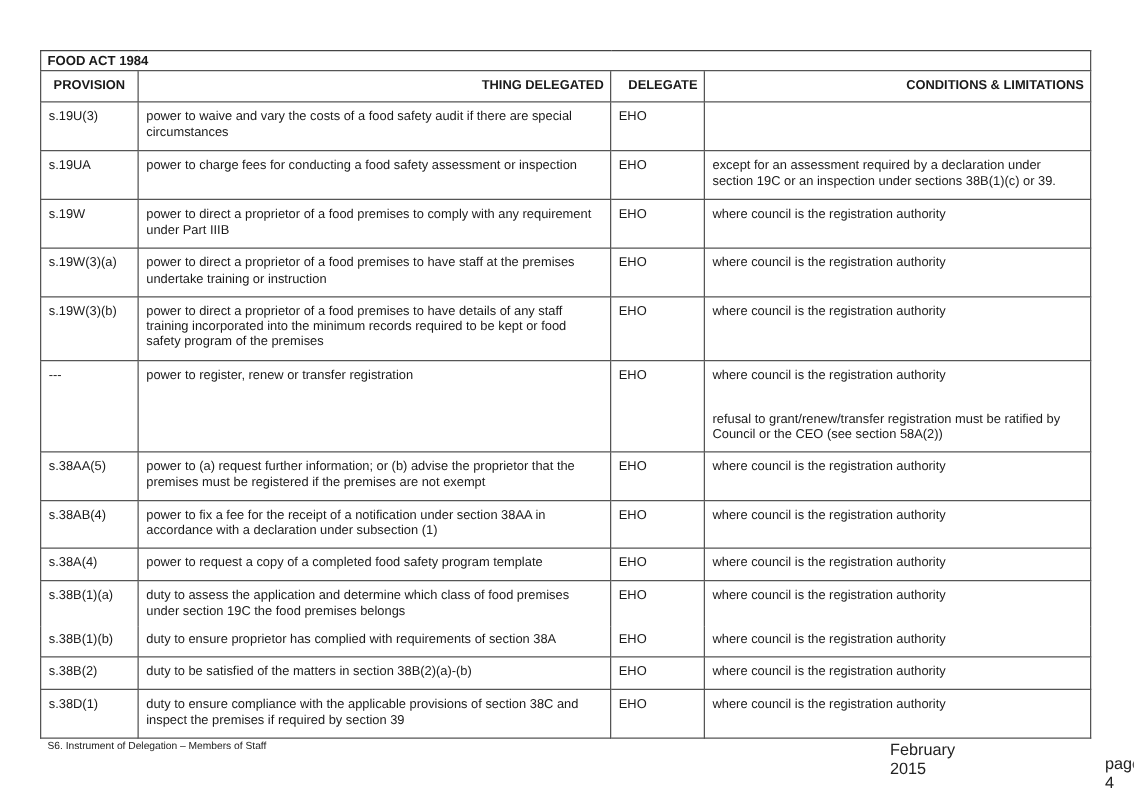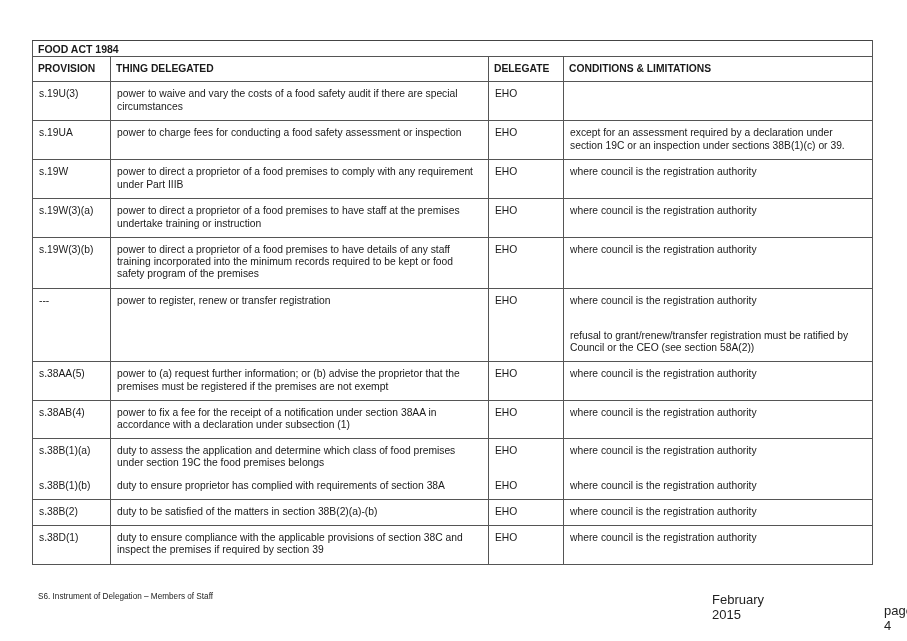--- a/index.html
+++ b/index.html
@@ -3,22 +3,22 @@
 <meta charset="utf-8">
 <style>
   html, body { margin:0; padding:0; background:#ffffff; }
   body { width:907px; height:641px; position:relative; overflow:hidden;
          font-family:"Liberation Sans", sans-serif; color:#1a1a1a; }
   .page { position:absolute; left:0; top:0; width:770px; height:641px; }
   table.deleg { position:absolute; left:32px; top:40px; width:840px;
                 border-collapse:collapse; table-layout:fixed; font-size:10.3px; line-height:12.2px; }
   table.deleg td, table.deleg th { border:1px solid #555; vertical-align:top; padding:6px 6px 7px 6px; }
   table.deleg tr.act th { text-align:left; font-weight:bold; font-size:10.5px; padding:2px 5px 1px 5px; border-top:1.5px solid #444;}
-  table.deleg tr.hdr th { font-weight:bold; text-align:left; padding:6px 5px 6px 5px; font-size:10.3px; }
-  table.deleg tr.hdr th.prov { text-align:left; }
+  table.deleg tr.hdr th { font-weight:bold; text-align:right; padding:6px 5px 6px 5px; font-size:10.3px; }
+  table.deleg tr.hdr th.prov { text-align:center; }
   col.c1 { width:78px; } col.c2 { width:378px; } col.c3 { width:75px; } col.c4 { width:309px; }
   td .p2 { margin-top:23px; display:block; }
   tr.nobottom td { border-bottom:none; padding-bottom:4px; }
   tr.notop td { border-top:none; padding-top:5px; }
   table.deleg { border-left:1.5px solid #444; border-right:1.5px solid #444; }
   .foot-left { position:absolute; left:38px; top:592px; font-size:8.2px; color:#222; }
   .foot-date { position:absolute; left:712px; top:592px; font-size:13px; color:#222; }
   .foot-page { position:absolute; left:844px; top:603px; font-size:13px; color:#222;padding-left:40px; }
 </style>
 </head>
@@ -88,20 +88,26 @@
         <td>power to (a) request further information; or (b) advise the proprietor that the premises must be registered if the premises are not exempt</td>
         <td>EHO</td>
         <td>where council is the registration authority</td>
       </tr>
       <tr style="height:38px">
         <td>s.38AB(4)</td>
         <td>power to fix a fee for the receipt of a notification under section 38AA in accordance with a declaration under subsection (1)</td>
         <td>EHO</td>
         <td>where council is the registration authority</td>
       </tr>
+      <tr style="height:25px">
+        <td>s.38A(4)</td>
+        <td>power to request a copy of a completed food safety program template</td>
+        <td>EHO</td>
+        <td>where council is the registration authority</td>
+      </tr>
       <tr class="nobottom" style="height:36px">
         <td>s.38B(1)(a)</td>
         <td>duty to assess the application and determine which class of food premises under section 19C the food premises belongs</td>
         <td>EHO</td>
         <td>where council is the registration authority</td>
       </tr>
       <tr class="notop" style="height:24px">
         <td>s.38B(1)(b)</td>
         <td>duty to ensure proprietor has complied with requirements of section 38A</td>
         <td>EHO</td>

